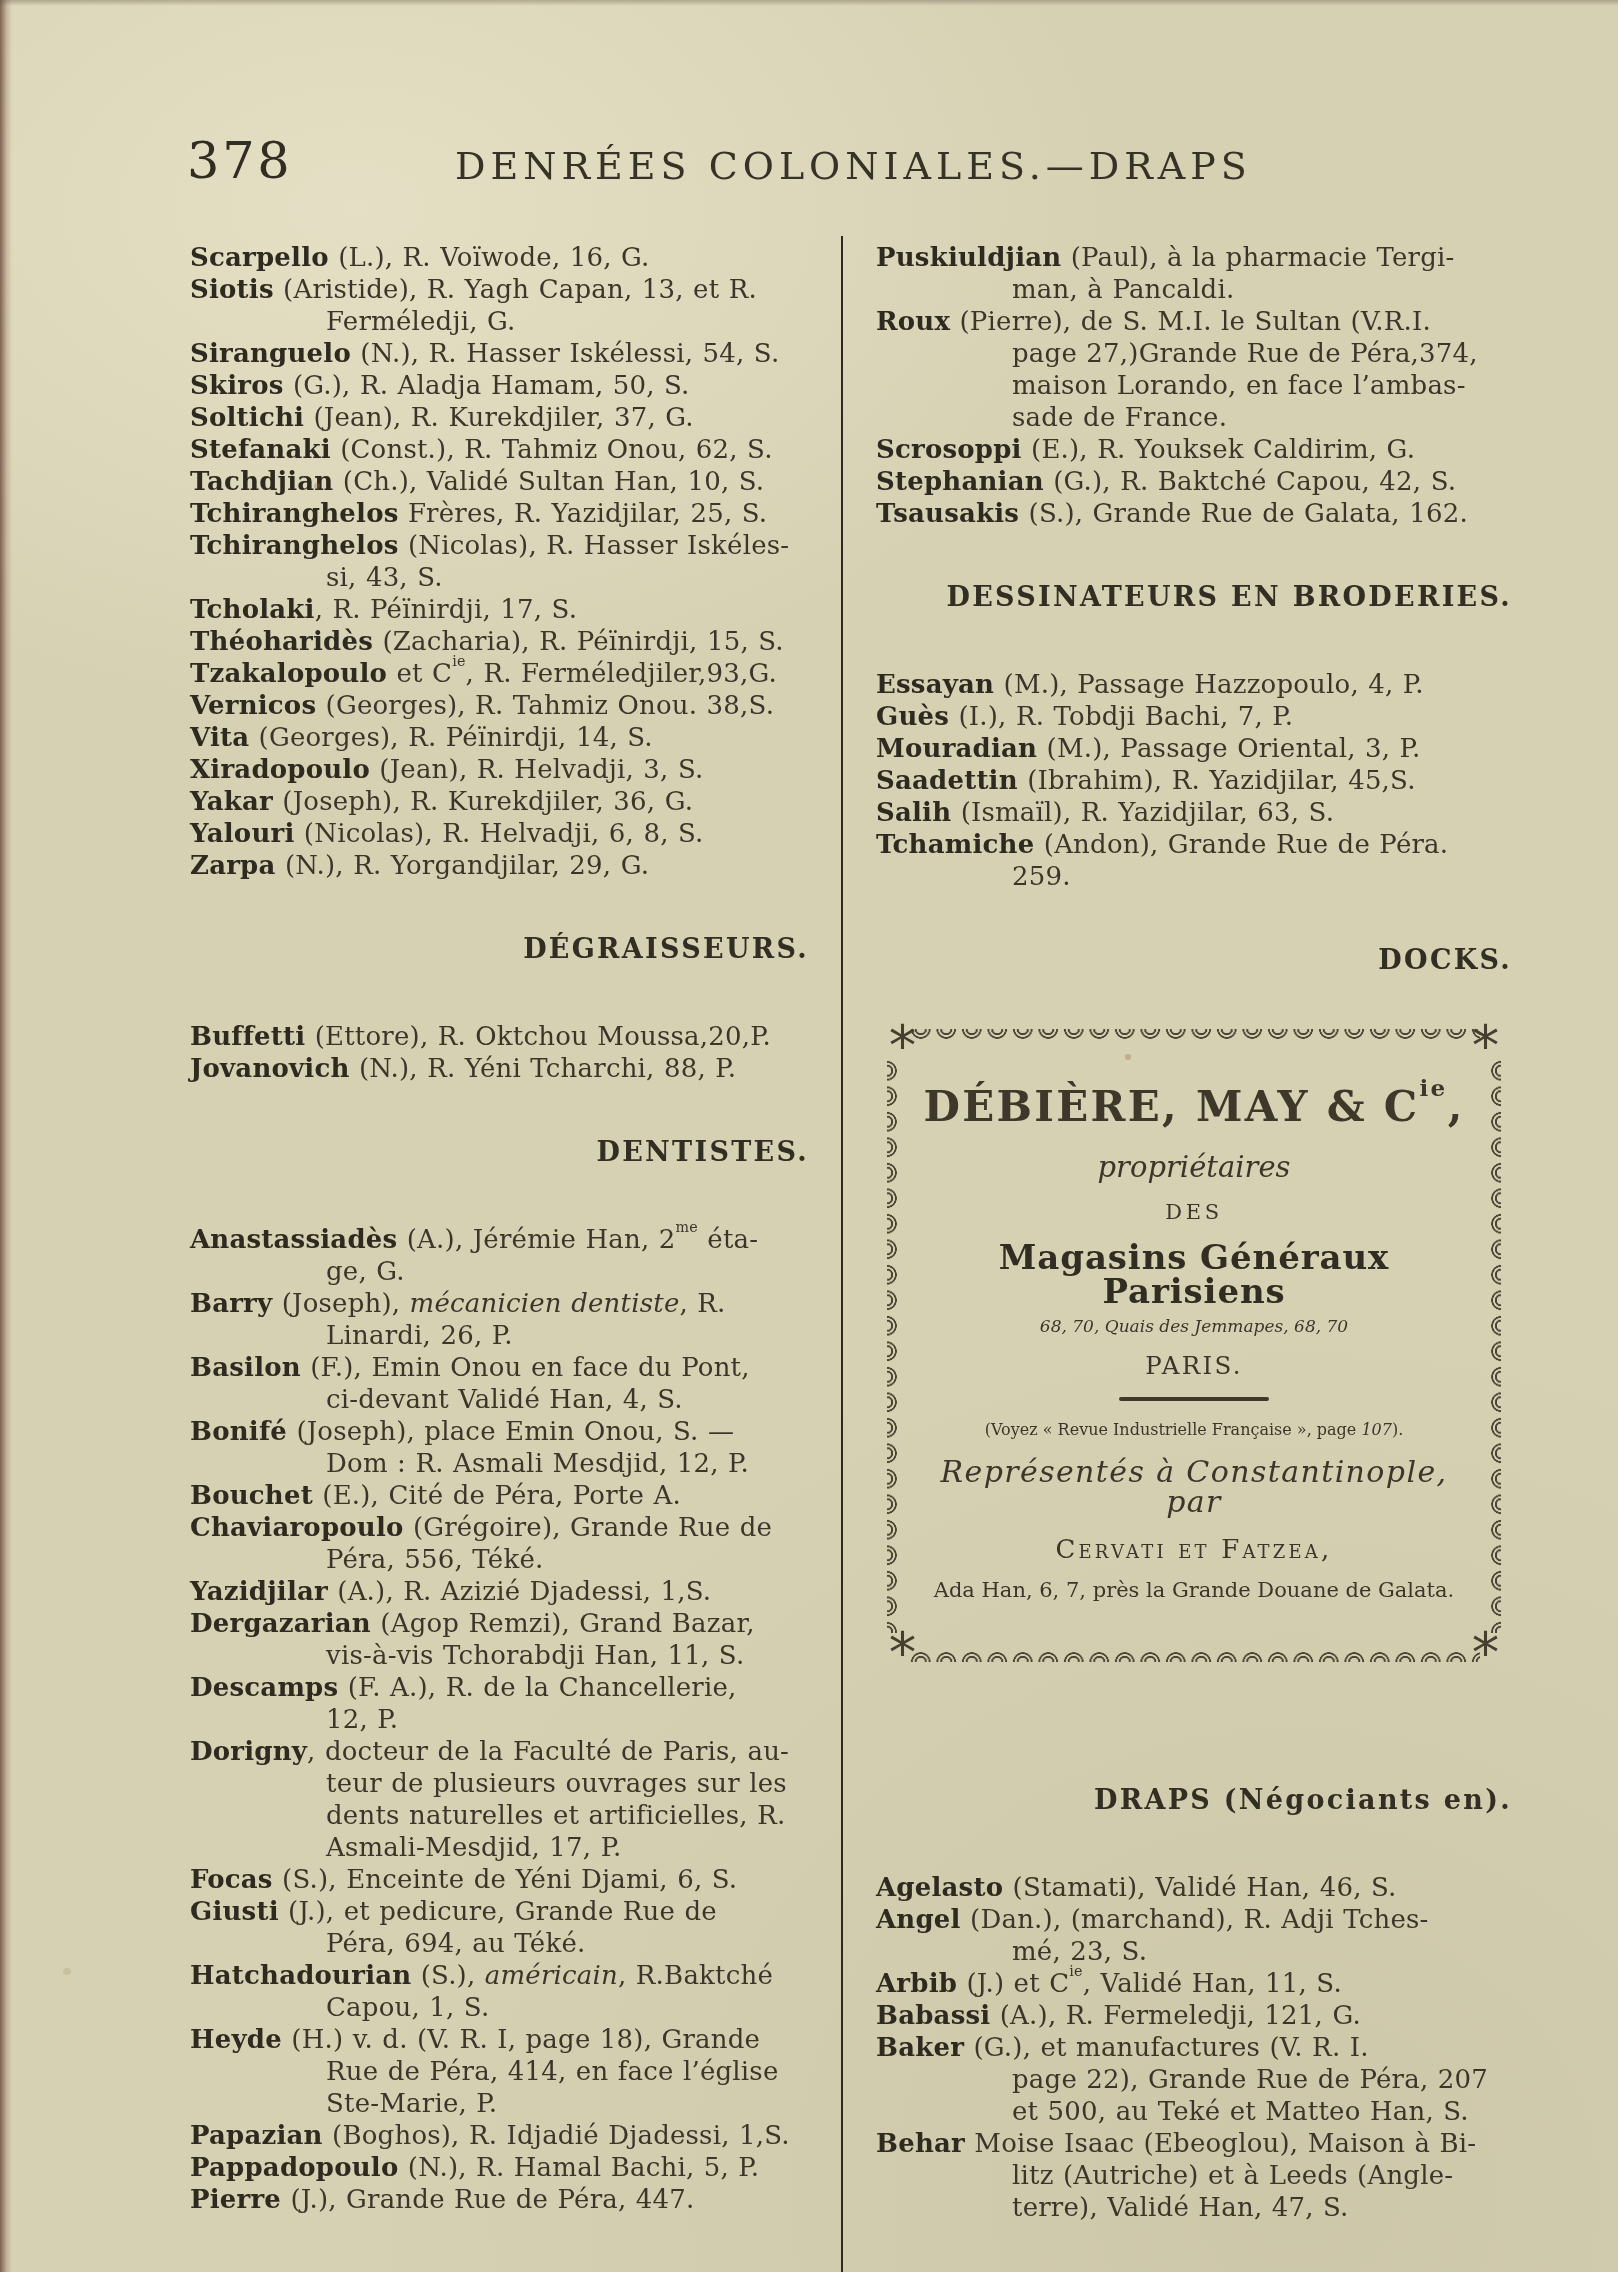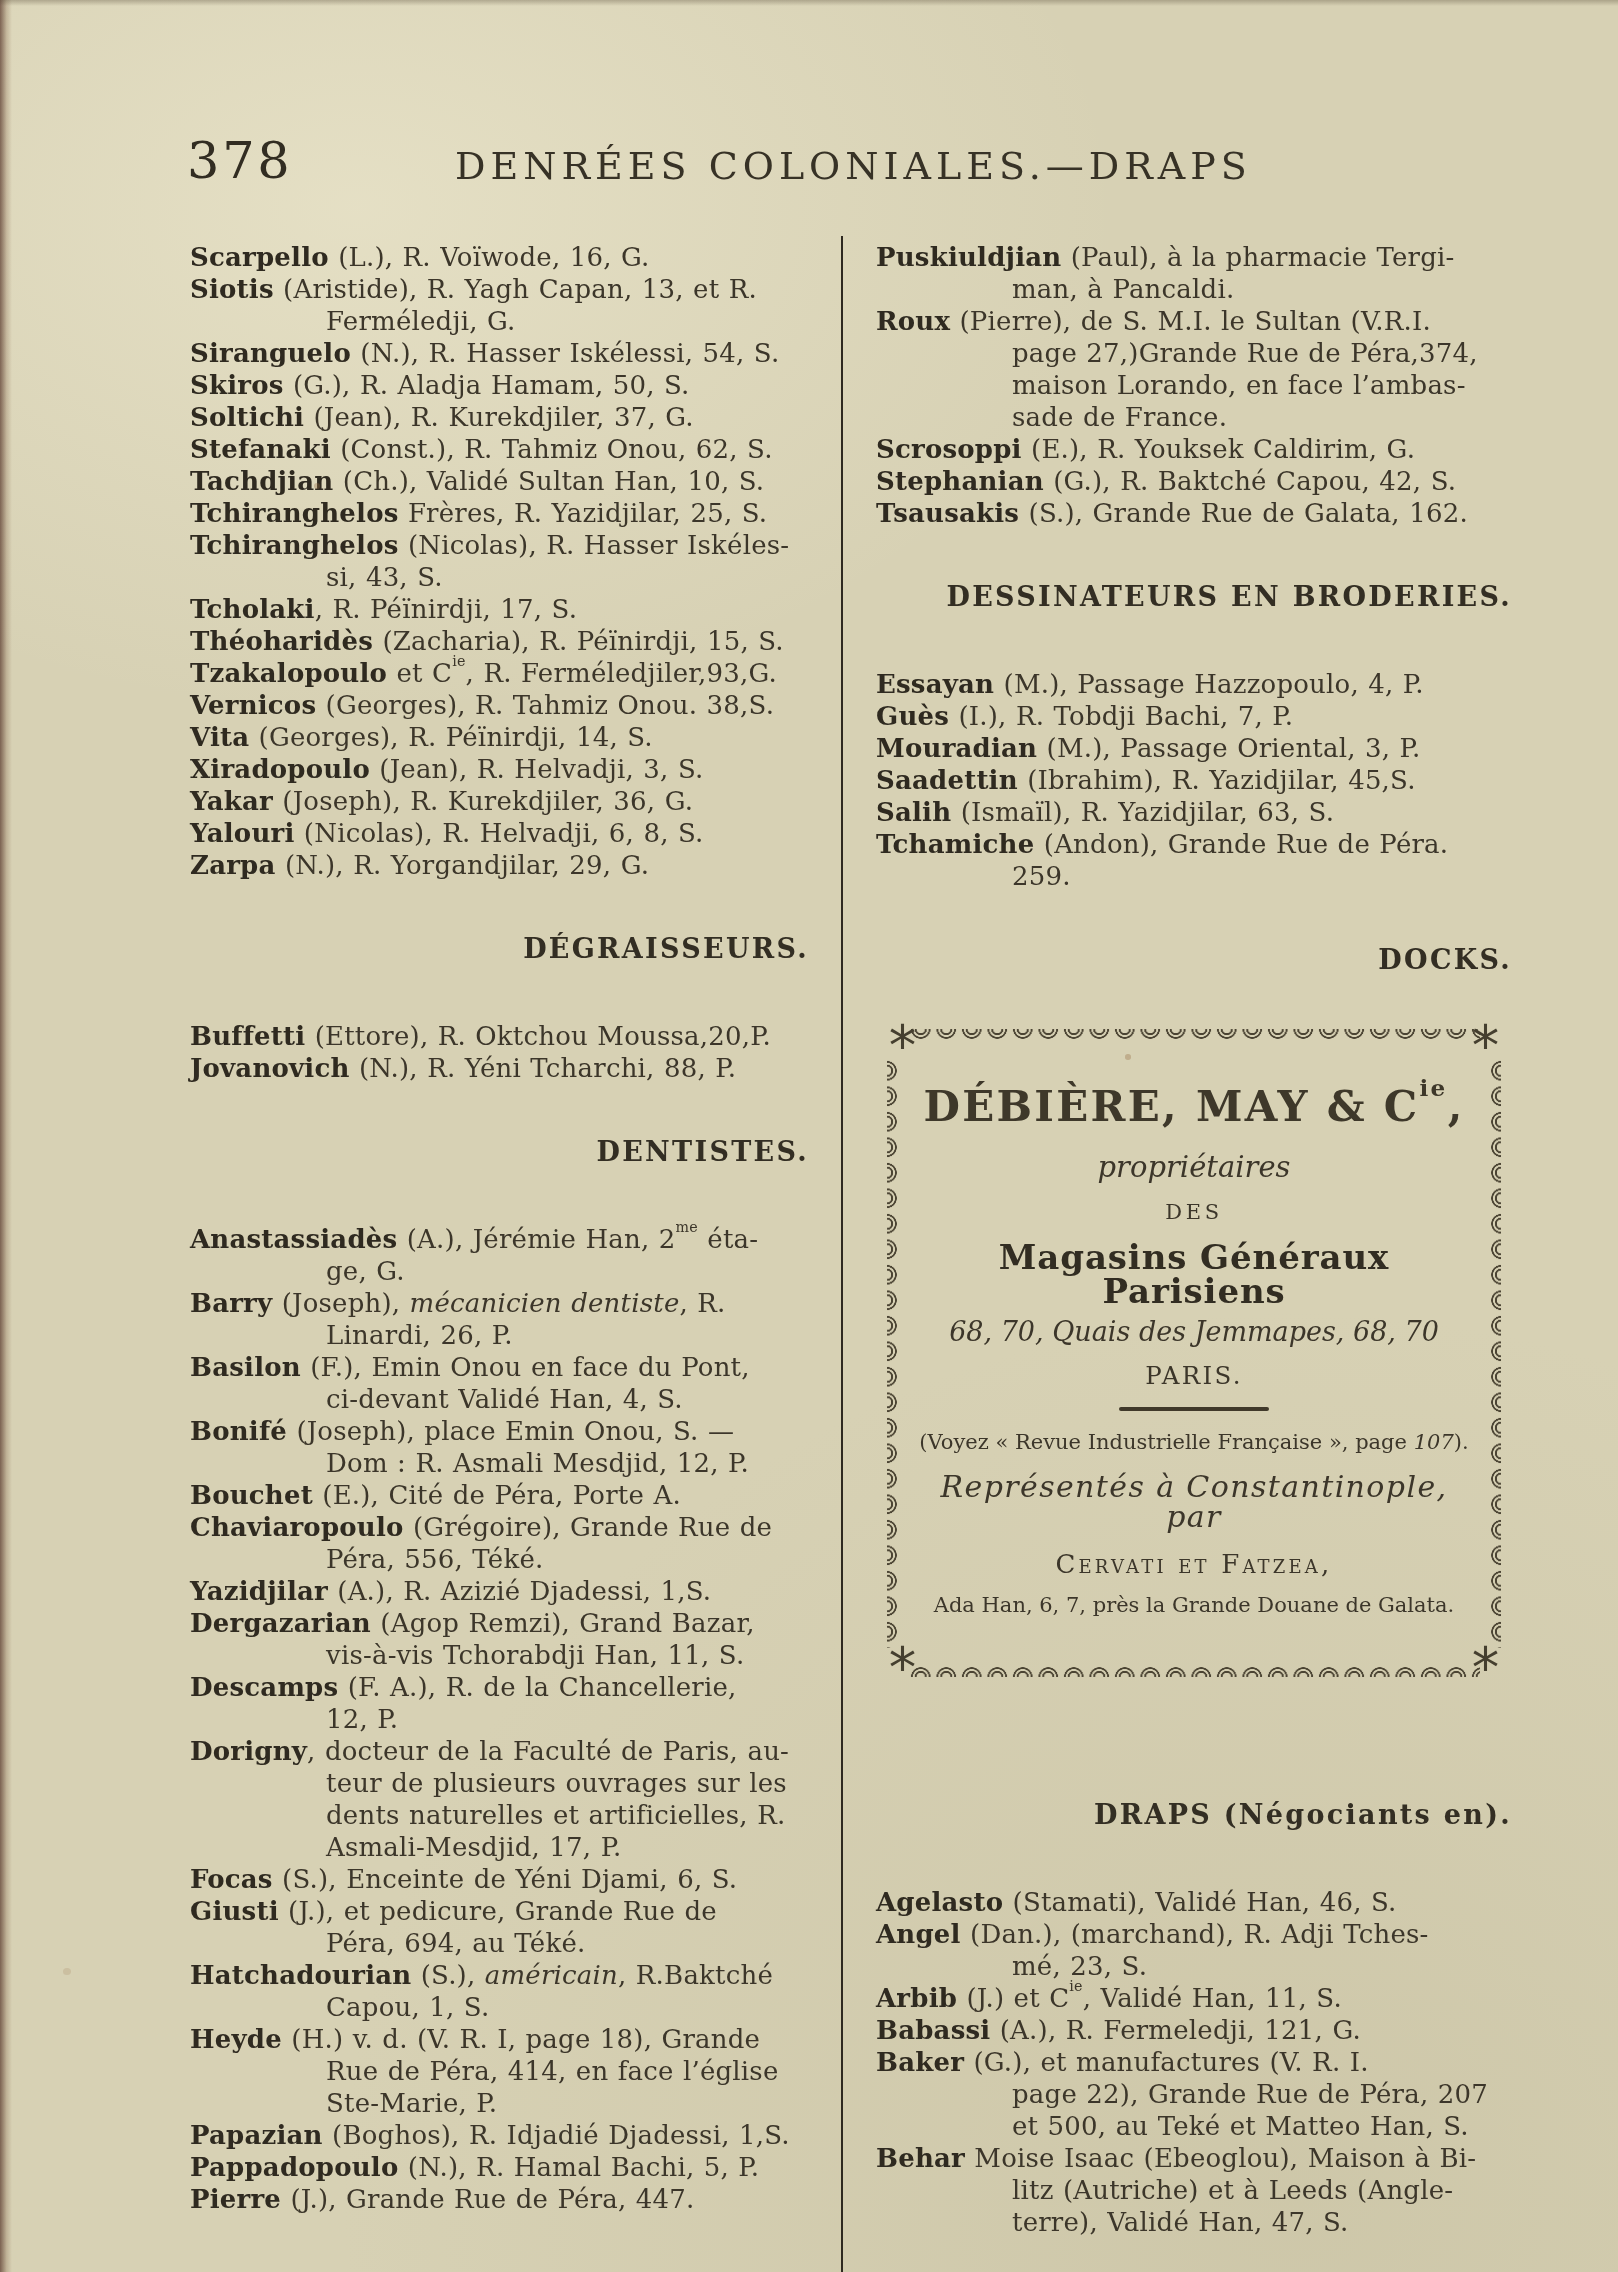--- a/index.html
+++ b/index.html
@@ -56,24 +56,24 @@
     background-image:radial-gradient(circle at 21px 50%, rgba(0,0,0,0) 4.1px, #4b4433 4.5px, #4b4433 5.9px, rgba(0,0,0,0) 6.4px, rgba(0,0,0,0) 7.7px, #4b4433 8.2px, #4b4433 9.5px, rgba(0,0,0,0) 10px);}
   .ad-corner{position:absolute;font-size:55px;line-height:1;color:#453f2f;
     font-family:"DejaVu Sans","Liberation Sans",sans-serif;}
   .ad-corner.tl{left:12.7px;top:1.8px;}  .ad-corner.tr{right:12.7px;top:1.8px;}
   .ad-corner.bl{left:12.7px;bottom:-7.3px;} .ad-corner.br{right:12.7px;bottom:-7.3px;}
 
   .ad-title{font-size:42px;line-height:1.05;font-weight:700;letter-spacing:2.3px;color:#3e382a;}
   .ad-prop{font-size:29px;line-height:1;font-style:italic;margin-top:23.6px;}
   .ad-des{font-size:21px;line-height:1;letter-spacing:3.6px;margin-top:20px;}
   .ad-mag{font-size:34px;line-height:1;font-weight:700;letter-spacing:0.9px;margin-top:17.3px;color:#322d22;}
-  .ad-quais{font-size:27px;line-height:1;font-style:italic;margin-top:10px;}
+  .ad-quais{font-size:17px;line-height:1;font-style:italic;margin-top:10px;}
   .ad-paris{font-size:24.5px;line-height:1;letter-spacing:2.3px;margin-top:19px;}
   .ad-rule{width:150px;height:4.1px;background:#40392a;margin:18px auto 20px;border-radius:2.3px;}
-  .ad-voyez{font-size:21px;line-height:1.1;}
+  .ad-voyez{font-size:16px;line-height:1.1;}
   .ad-repr{font-size:30px;line-height:1;font-style:italic;letter-spacing:1.4px;margin-top:18px;}
   .ad-cervati{font-size:26px;line-height:1;letter-spacing:3.2px;margin-top:19px;font-variant:small-caps;}
   .ad-ada{font-size:21px;line-height:1;margin-top:18px;}
 </style>
 </head>
 <body>
 
 <div class="page">
   <div class="gutter"></div>
   <div class="top-edge"></div>

